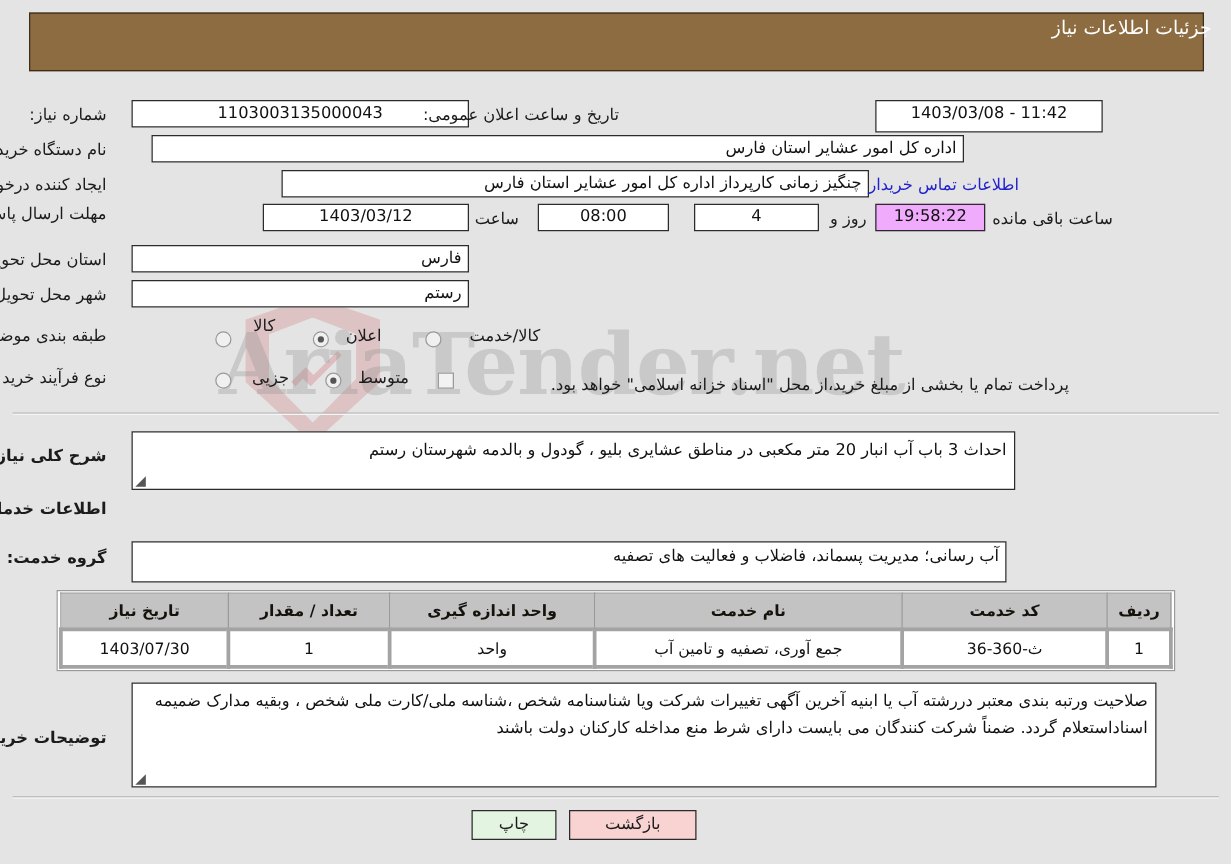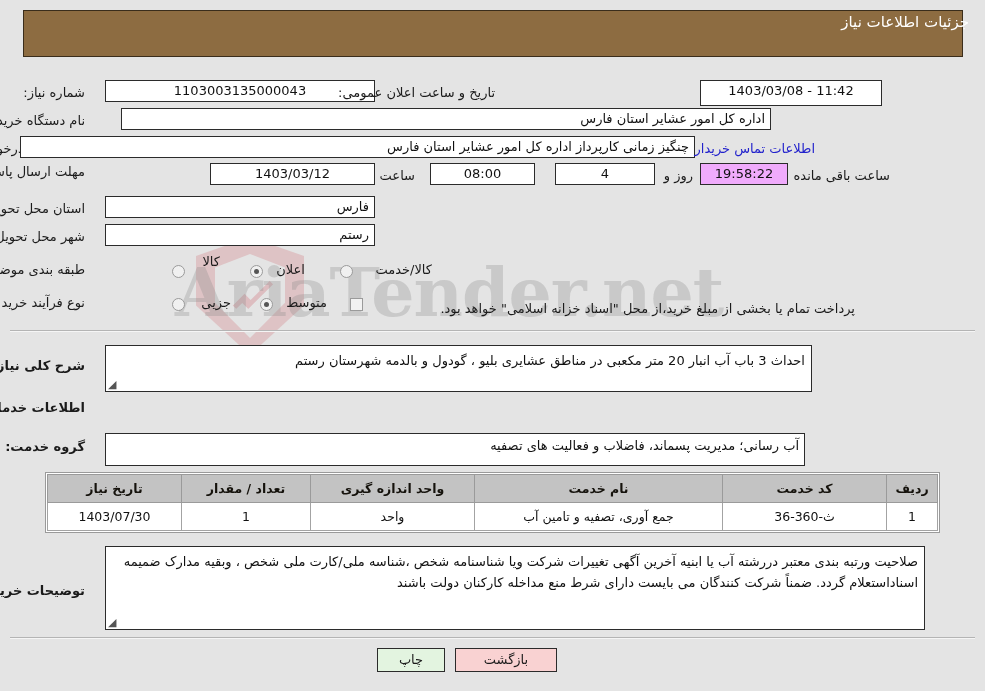--- a/index.html
+++ b/index.html
@@ -202,21 +202,21 @@
     background: #c3c3c3;
     border: 1px solid #9a9a9a;
     color: #15120c;
     font-weight: bold;
     height: 27px;
     padding: 0 4px;
     white-space: nowrap;
   }
   table.grid td {
     background: #ffffff;
-    border: 1px solid #a3a3a3;
+    border: 3px solid #a3a3a3;
     color: #111111;
     height: 27px;
     padding: 0 4px;
     text-align: center;
   }
   td.ltr { direction: ltr; }
 
   
   .btn {
     position: absolute;
@@ -251,21 +251,21 @@
     <div class="lbl" style="right:900px; top:85px;">شماره نیاز:</div>
     <div class="box num" style="right:610px; top:80px; width:270px; height:22px;">1103003135000043</div>
 
     <div class="lbl" style="right:490px; top:85px;">تاریخ و ساعت اعلان عمومی:</div>
     <div class="box num" style="right:103px; top:80px; width:182px; height:26px;">1403/03/08 - 11:42</div>
 
     <div class="lbl" style="right:900px; top:113px;">نام دستگاه خریدار:</div>
     <div class="box right" style="right:214px; top:108px; width:650px; height:22px;">اداره کل امور عشایر استان فارس</div>
 
     <div class="lbl" style="right:900px; top:141px;">ایجاد کننده درخواست:</div>
-    <div class="box right" style="right:290px; top:136px; width:675px; height:22px;">چنگیز زمانی کارپرداز اداره کل امور عشایر استان فارس</div>
+    <div class="box right" style="right:290px; top:136px; width:470px; height:22px;">چنگیز زمانی کارپرداز اداره کل امور عشایر استان فارس</div>
     <div class="link" style="right:170px; top:141px;">اطلاعات تماس خریدار</div>
 
     <div class="lbl" style="right:900px; top:163px; line-height:17px; text-align:right;">
       <span>مهلت ارسال پاسخ: تا تاریخ:</span>
     </div>
     <div class="box num" style="right:610px; top:163px; width:165px; height:22px;">1403/03/12</div>
     <div class="lbl" style="right:570px; top:168px;">ساعت</div>
     <div class="box num" style="right:450px; top:163px; width:105px; height:22px;">08:00</div>
     <div class="box num" style="right:330px; top:163px; width:100px; height:22px;">4</div>
     <div class="lbl" style="right:292px; top:168px;">روز و</div>

